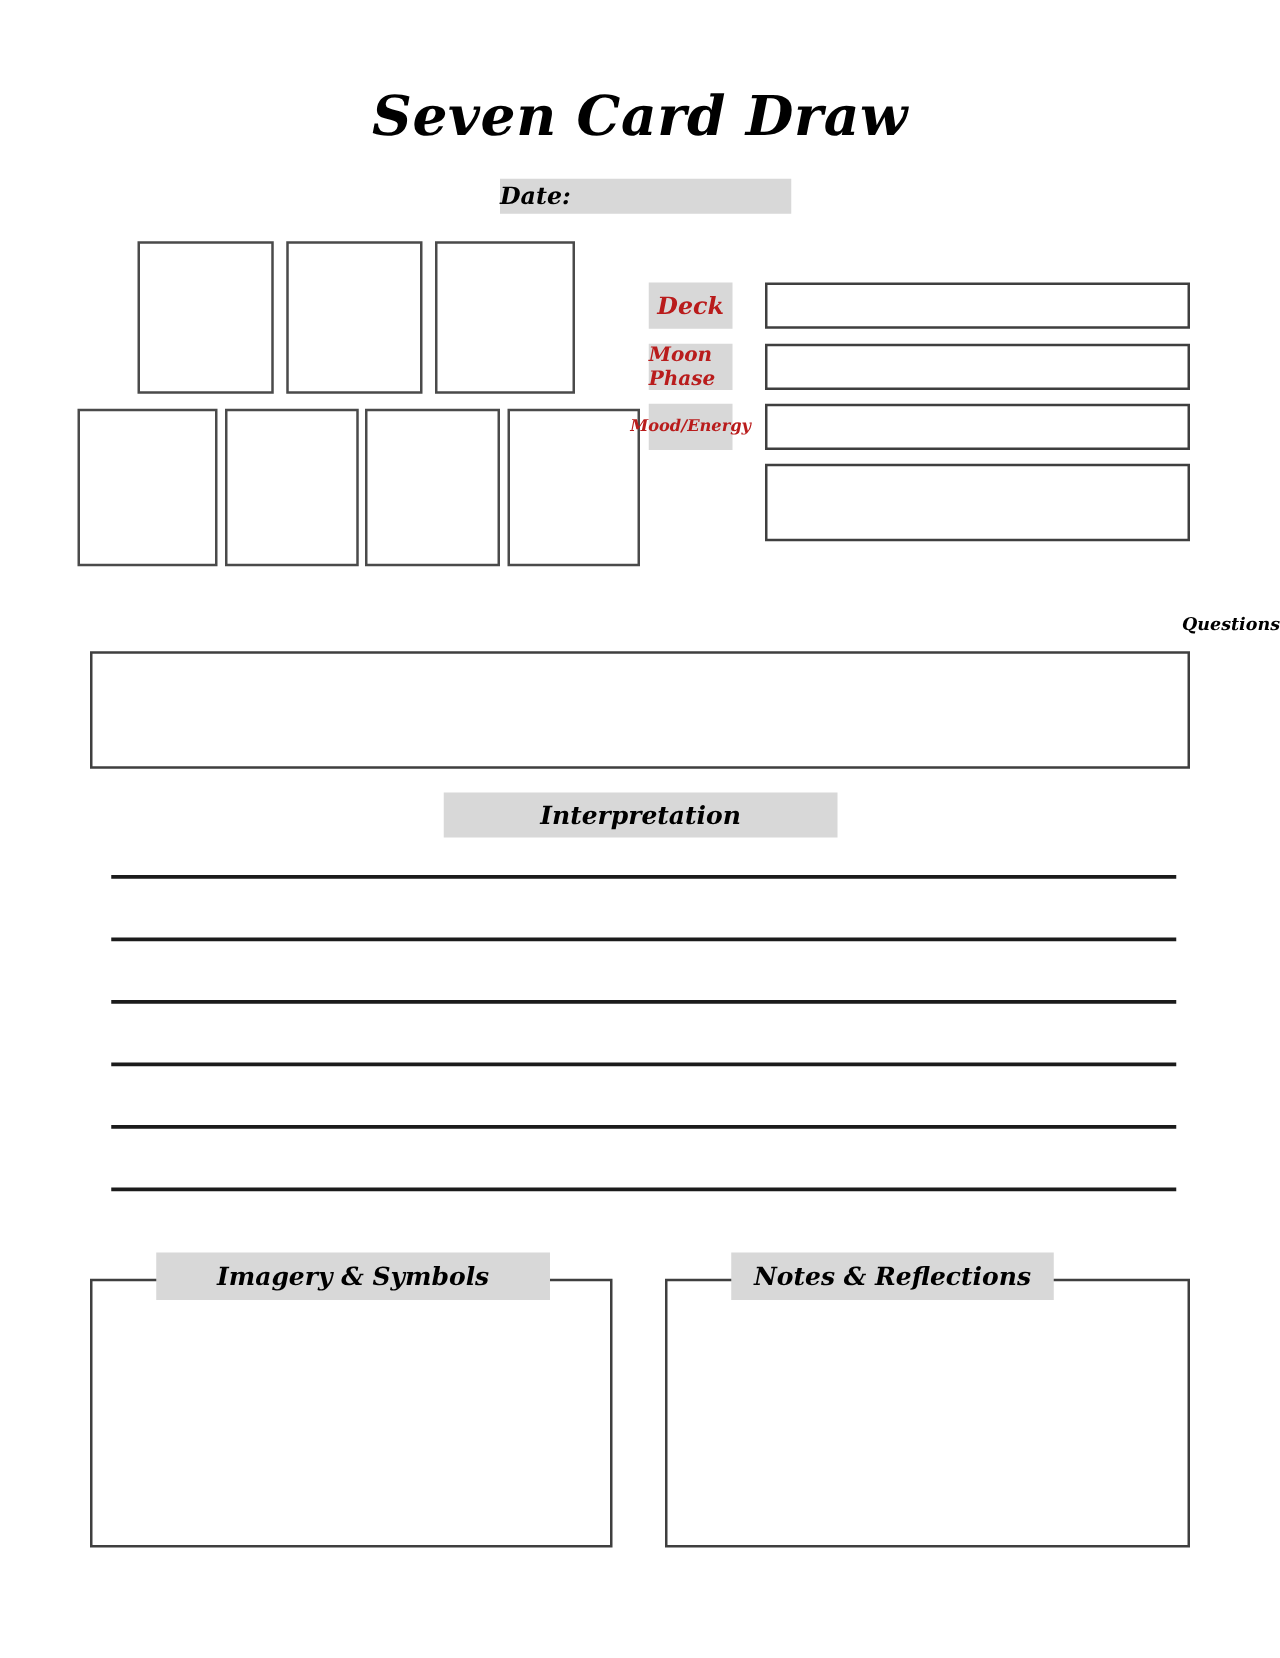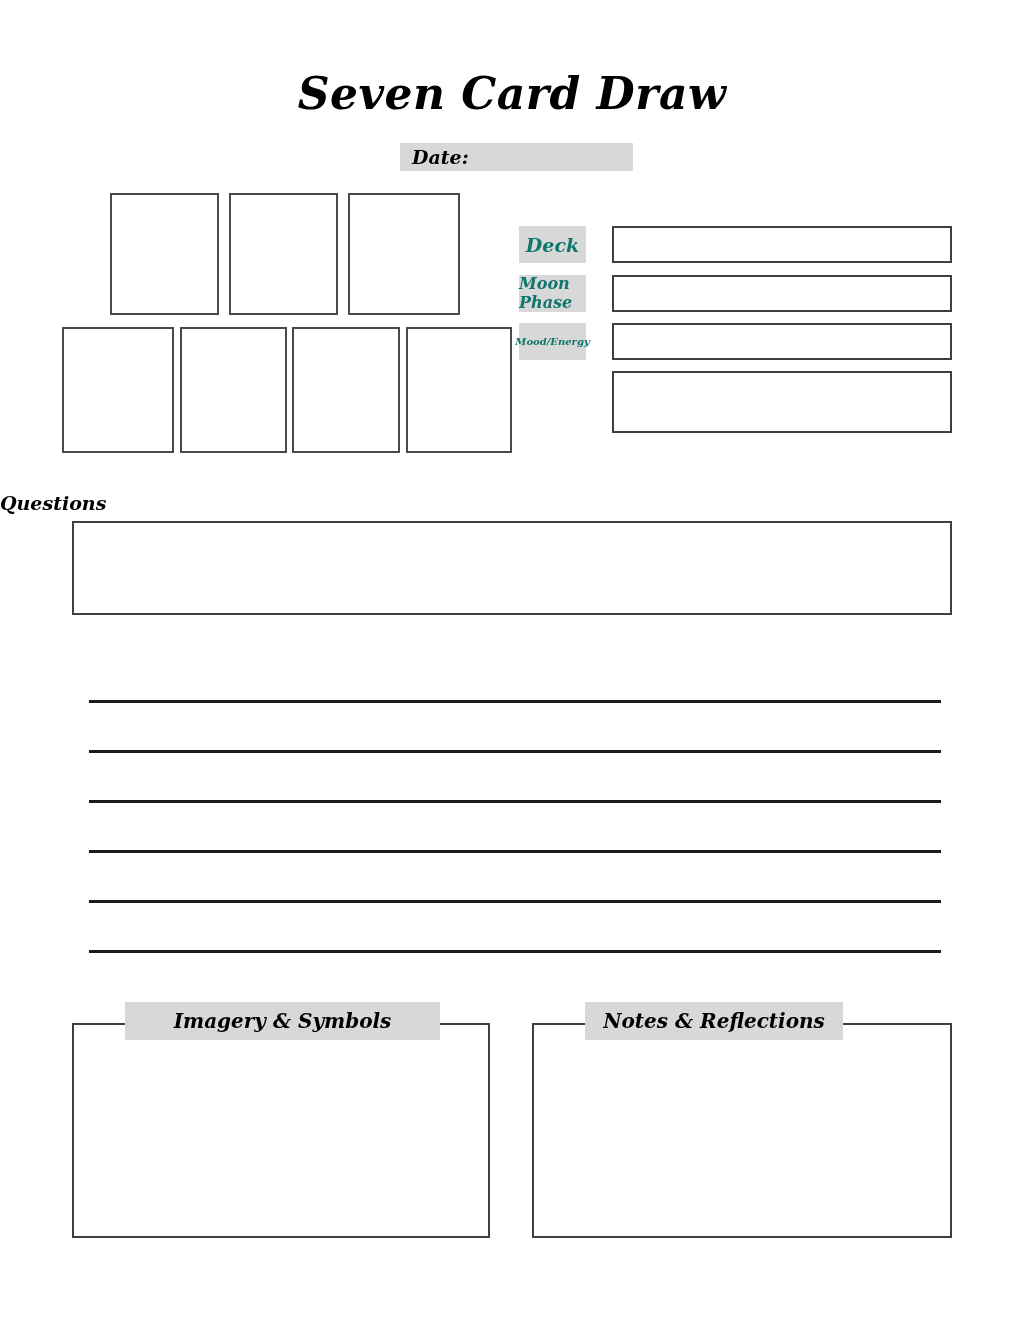--- a/index.html
+++ b/index.html
@@ -51,21 +51,20 @@
   }
   .band.center { justify-content: center; }
   .band.left { justify-content: flex-start; }
 
   
   .date-band {
     left: 400px;
     top: 143px;
     width: 233px;
     height: 28px;
-    padding-left: 12px;
     font-size: 19px;
   }
 
   
   .card-slot {
     position: absolute;
     border: 2px solid #4a4a4a;
     background: #ffffff;
     box-sizing: border-box;
   }
@@ -73,45 +72,45 @@
   
   .meta-label {
     position: absolute;
     background: #d8d8d8;
     display: flex;
     align-items: center;
     justify-content: center;
     font-family: "DejaVu Serif", "Liberation Serif", serif;
     font-style: italic;
     font-weight: 700;
-    color: #0f766e;
+    color: #b91c1c;
     box-sizing: border-box;
     left: 519px;
     width: 67px;
   }
   .meta-input {
     position: absolute;
     border: 2px solid #3f3f3f;
     background: #ffffff;
     box-sizing: border-box;
     left: 612px;
     width: 340px;
   }
 
   
   .questions-title {
     position: absolute;
     left: 0;
     top: 492px;
     width: 1024px;
-    text-align: left;
-    font-family: "DejaVu Serif", "Liberation Serif", serif;
-    font-style: italic;
-    font-weight: 700;
-    font-size: 19px;
+    text-align: right;
+    font-family: "DejaVu Serif", "Liberation Serif", serif;
+    font-style: italic;
+    font-weight: 700;
+    font-size: 14px;
     color: #000000;
   }
   .questions-box {
     position: absolute;
     left: 72px;
     top: 521px;
     width: 880px;
     height: 94px;
     border: 2px solid #3f3f3f;
     background: #ffffff;
@@ -180,30 +179,33 @@
   <div class="meta-label" style="top:226px; height:37px; font-size:19px;">
     <span>Deck</span>
   </div>
   <div class="meta-input" style="top:226px; height:37px;"></div>
 
   <div class="meta-label" style="top:275px; height:37px; font-size:16px;align-items:flex-end;">
     <span>Moon Phase</span>
   </div>
   <div class="meta-input" style="top:275px; height:37px;"></div>
 
-  <div class="meta-label" style="top:323px; height:37px; font-size:10px;">
+  <div class="meta-label" style="top:323px; height:37px; font-size:13px;">
     <span>Mood/Energy</span>
   </div>
   <div class="meta-input" style="top:323px; height:37px;"></div>
 
   <div class="meta-input" style="top:371px; height:62px;"></div>
 
   <div class="questions-title">Questions</div>
   <div class="questions-box"></div>
 
+  <div class="band center interp-band">
+    <span>Interpretation</span>
+  </div>
 
   <div class="rule" style="top:700px;"></div>
   <div class="rule" style="top:750px;"></div>
   <div class="rule" style="top:800px;"></div>
   <div class="rule" style="top:850px;"></div>
   <div class="rule" style="top:900px;"></div>
   <div class="rule" style="top:950px;"></div>
 
   <div class="panel-box left-panel"></div>
   <div class="panel-box right-panel"></div>

